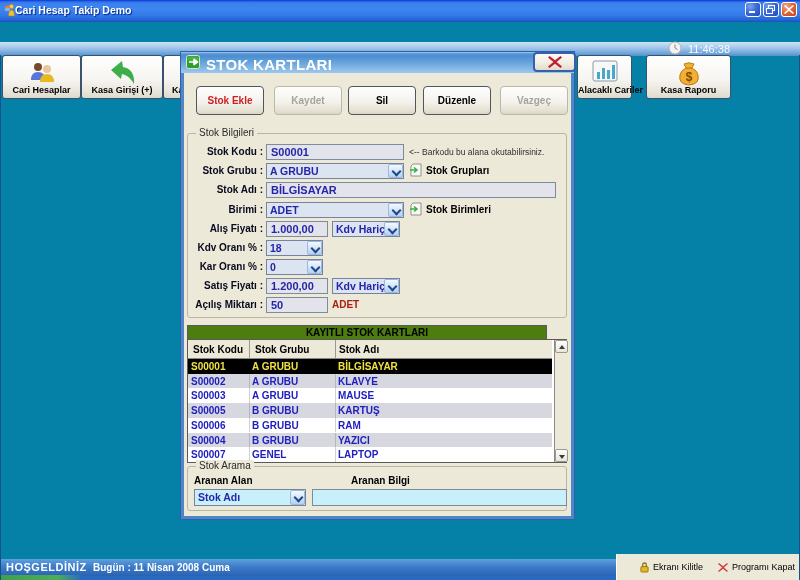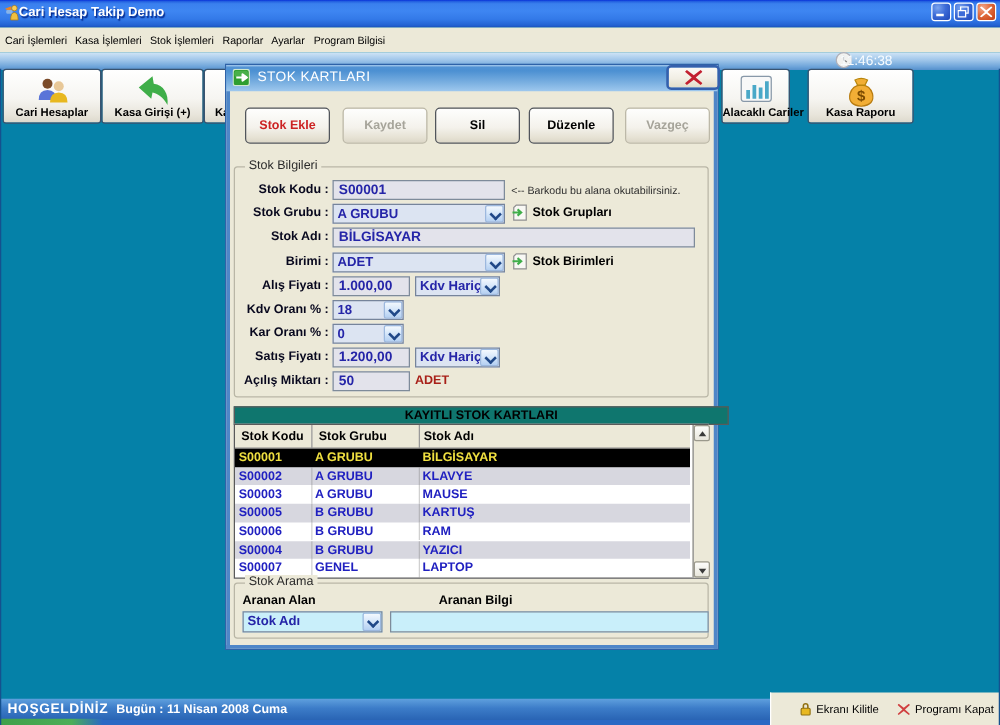--- a/index.html
+++ b/index.html
@@ -21,21 +21,21 @@
   background:radial-gradient(circle at 30% 25%,#7AA4EF 0%,#3D6CD8 45%,#1E47B8 100%); }
 .wb.close { background:radial-gradient(circle at 30% 25%,#F2A68A 0%,#E06B3C 45%,#C33C12 100%); }
 
 
 .menubar { position:absolute; left:0; top:22px; width:800px; height:20px; background:#ECE9D8; }
 .menubar span { position:absolute; top:5px; font-size:8.5px; color:#000; white-space:nowrap; }
 
 
 .clockband { position:absolute; left:0; top:42px; width:800px; height:14px;
   background:linear-gradient(180deg,#CFE4F6 0%,#9DC4E9 45%,#6FA5DA 80%,#5590CC 100%); }
-.clock { position:absolute; left:672px; top:43px; color:#F8FCFF; font-size:11px; }
+.clock { position:absolute; left:688px; top:43px; color:#F8FCFF; font-size:11px; }
 .clockicon { position:absolute; left:668px; top:41px; }
 
 
 .tbtn { position:absolute; top:55px; height:44px; border:1px solid #39536F; border-radius:3px;
   background:linear-gradient(180deg,#FFFFFF 0%,#F6F5F1 55%,#E8E5DB 85%,#DDD9CC 100%);
   font-size:9px; font-weight:bold; color:#000; text-align:center; }
 .tbtn .lab { position:absolute; bottom:3px; left:0; right:0; white-space:nowrap; }
 .tbtn svg { position:absolute; top:4px; left:50%; transform:translateX(-50%); }
 
 
@@ -50,21 +50,21 @@
   border-left:1px solid #fff; font-size:9px; color:#000; }
 .brpanel .t1 { position:absolute; left:36px; top:8px; white-space:nowrap; }
 .brpanel .t2 { position:absolute; left:115px; top:8px; white-space:nowrap; }
 
 
 .dialog { position:absolute; left:181px; top:52px; width:393px; height:467px;
   background:#ECE9D8;
   border:3px solid #4E86C8; border-top:none; box-shadow:0 0 0 1px #2E62A8; }
 .dtitle { position:absolute; left:-3px; top:0; width:393px; height:21px;
   background:linear-gradient(180deg,#A8CCEE 0%,#5293D4 9%,#4C90D2 22%,#78AEE0 65%,#9EC8EE 100%); }
-.dtitle .txt { position:absolute; left:25px; top:4px; color:#fff; font-weight:normal; font-size:11px; letter-spacing:0.3px; }
+.dtitle .txt { position:absolute; left:25px; top:4px; color:#fff; font-weight:bold; font-size:15px; letter-spacing:0.3px; }
 .dclose { position:absolute; right:-5px; top:0px; width:43px; height:20px;
   background:linear-gradient(180deg,#FBFAF6 0%,#F1EEE4 55%,#E2DDC9 100%);
   border:2px solid #3560AC; border-radius:4px; }
 .dclose svg { position:absolute; left:50%; top:50%; transform:translate(-50%,-50%); }
 
 
 .dbtn { position:absolute; top:34px; width:68px; height:29px; border-radius:4px;
   background:linear-gradient(180deg,#FEFEFD 0%,#F4F2EC 55%,#E6E2D4 85%,#DCD7C8 100%);
   border:1px solid #51555C; font-size:10px; font-weight:bold; color:#000;
   display:flex; align-items:center; justify-content:center; }
@@ -83,21 +83,21 @@
   font-size:10.5px; font-weight:bold; color:#2525A8; padding:1px 0 0 3px; white-space:nowrap; }
 .combo .arr { position:absolute; right:0px; top:0px; width:15px; height:14px;
   background:linear-gradient(180deg,#F4F9FE 0%,#D8E8FA 45%,#B4D0F2 100%);
   border:1px solid #9CB8DE; border-radius:2px; }
 .combo .arr:after { content:""; position:absolute; left:3.5px; top:3px; width:5px; height:5px;
   border-left:2px solid #204888; border-bottom:2px solid #204888; transform:rotate(-45deg); }
 .hint { position:absolute; font-size:8.5px; color:#2E2E2E; white-space:nowrap; }
 .sidelab { position:absolute; font-size:10px; font-weight:bold; color:#000; white-space:nowrap; }
 
 
-.thead1 { position:absolute; left:3px; top:273px; width:396px; height:15px; background:#0f766e;
+.thead1 { position:absolute; left:3px; top:273px; width:360px; height:15px; background:#4d7c0f;
   border:1px solid #5A5A5A; text-align:center; font-size:10px; font-weight:bold; color:#000; padding-top:1px;}
 .tbl { position:absolute; left:3px; top:287px; width:380px; height:124px; background:#fff; border:1px solid #5A5A5A; }
 .tcolh { position:absolute; left:0; top:0; width:364px; height:19px; background:#ECE9D8; border-bottom:1px solid #888;
   font-size:10px; font-weight:bold; color:#000; }
 .tcolh span { position:absolute; top:4px; }
 .tcolh .d { position:absolute; top:0; width:1px; height:19px; background:#999; }
 .trow { position:absolute; left:0; width:364px; height:14.7px; font-size:10px; font-weight:bold; color:#2020C0; }
 .trow span { position:absolute; top:2px; }
 .trow:not(.sel):before { content:""; position:absolute; left:61px; top:0; width:1px; height:100%; background:rgba(120,120,120,0.35); }
 .trow:not(.sel):after { content:""; position:absolute; left:147px; top:0; width:1px; height:100%; background:rgba(120,120,120,0.35); }
@@ -137,28 +137,20 @@
           </svg>
         </div>
       <div class="wb close">
           <svg width="10" height="9" viewBox="0 0 10 9">
             <path d="M1 0 L5 3.2 L9 0 L10 1 L6 4.5 L10 8 L9 9 L5 5.8 L1 9 L0 8 L4 4.5 L0 1 Z" fill="#fff"></path>
           </svg>
         </div>
     </div>
   </div>
 
-  <div class="menubar">
-    <span style="left:4px;">Cari İşlemleri</span>
-    <span style="left:60px;">Kasa İşlemleri</span>
-    <span style="left:120px;">Stok İşlemleri</span>
-    <span style="left:178px;">Raporlar</span>
-    <span style="left:217px;">Ayarlar</span>
-    <span style="left:251px;">Program Bilgisi</span>
-  </div>
 
   <div class="clockband"></div>
   <svg class="clockicon" width="14" height="14" viewBox="0 0 14 14">
     <circle cx="7" cy="7" r="6" fill="#F2F2F0" stroke="#B0B0B8" stroke-width="1"></circle>
     <path d="M7 3.5 L7 7 L9.5 8.5" stroke="#888" stroke-width="1" fill="none"></path>
   </svg>
   <span class="clock">11:46:38</span>
 
   <div class="tbtn" style="left:2px; width:79px;">
     <svg width="30" height="28" viewBox="0 0 30 28">

